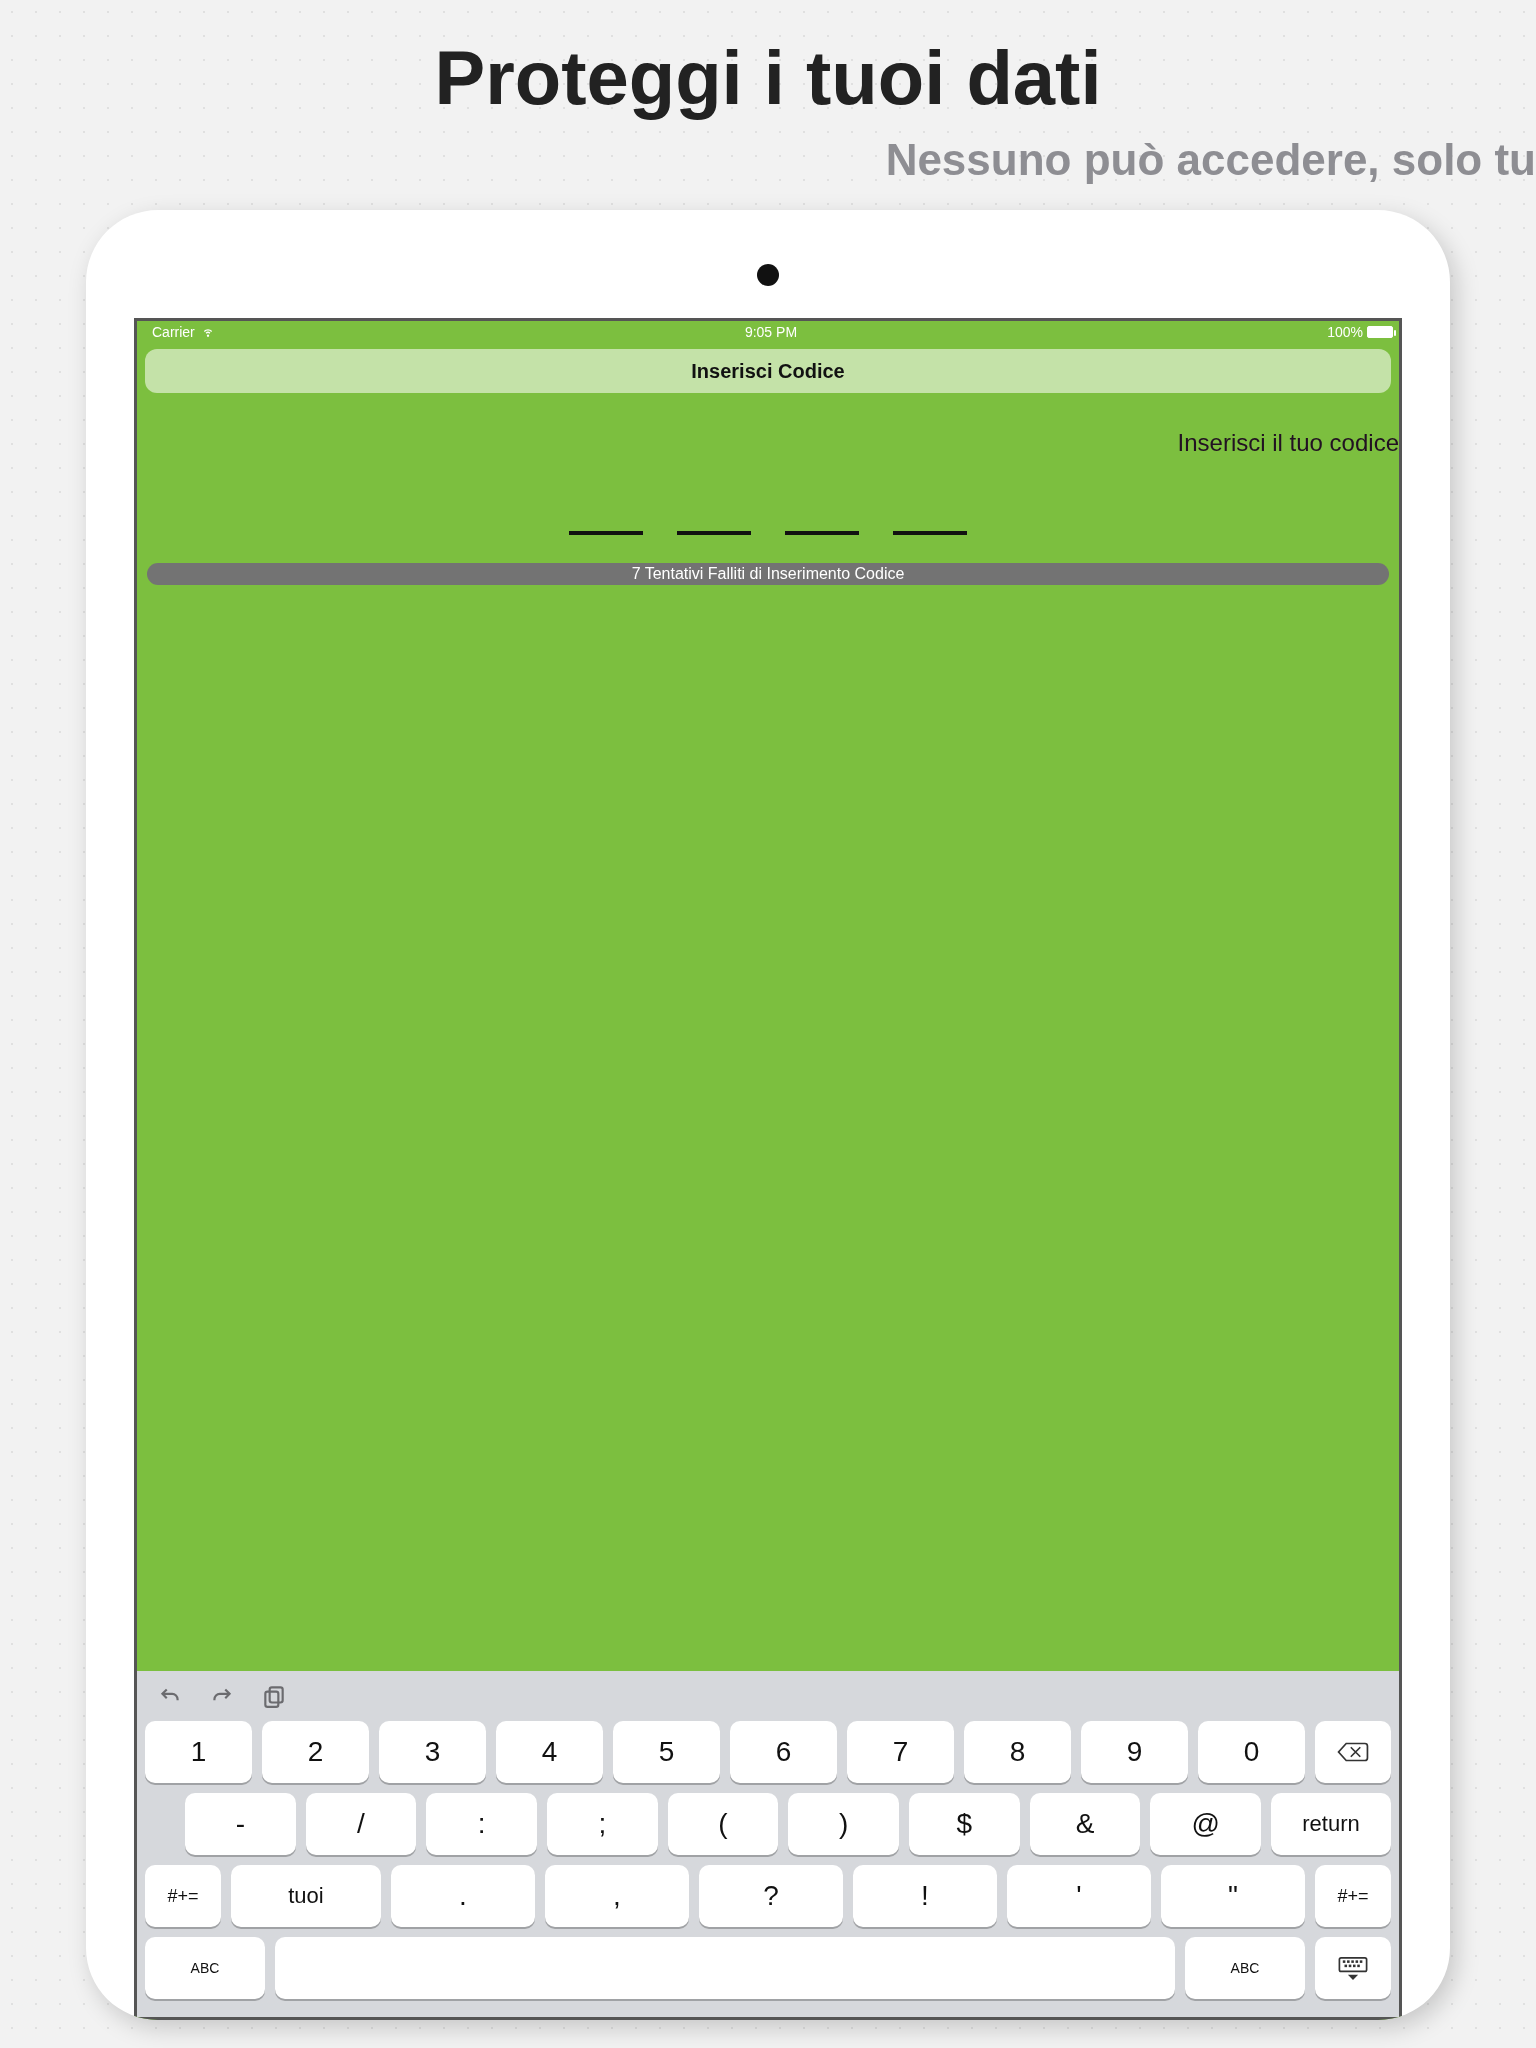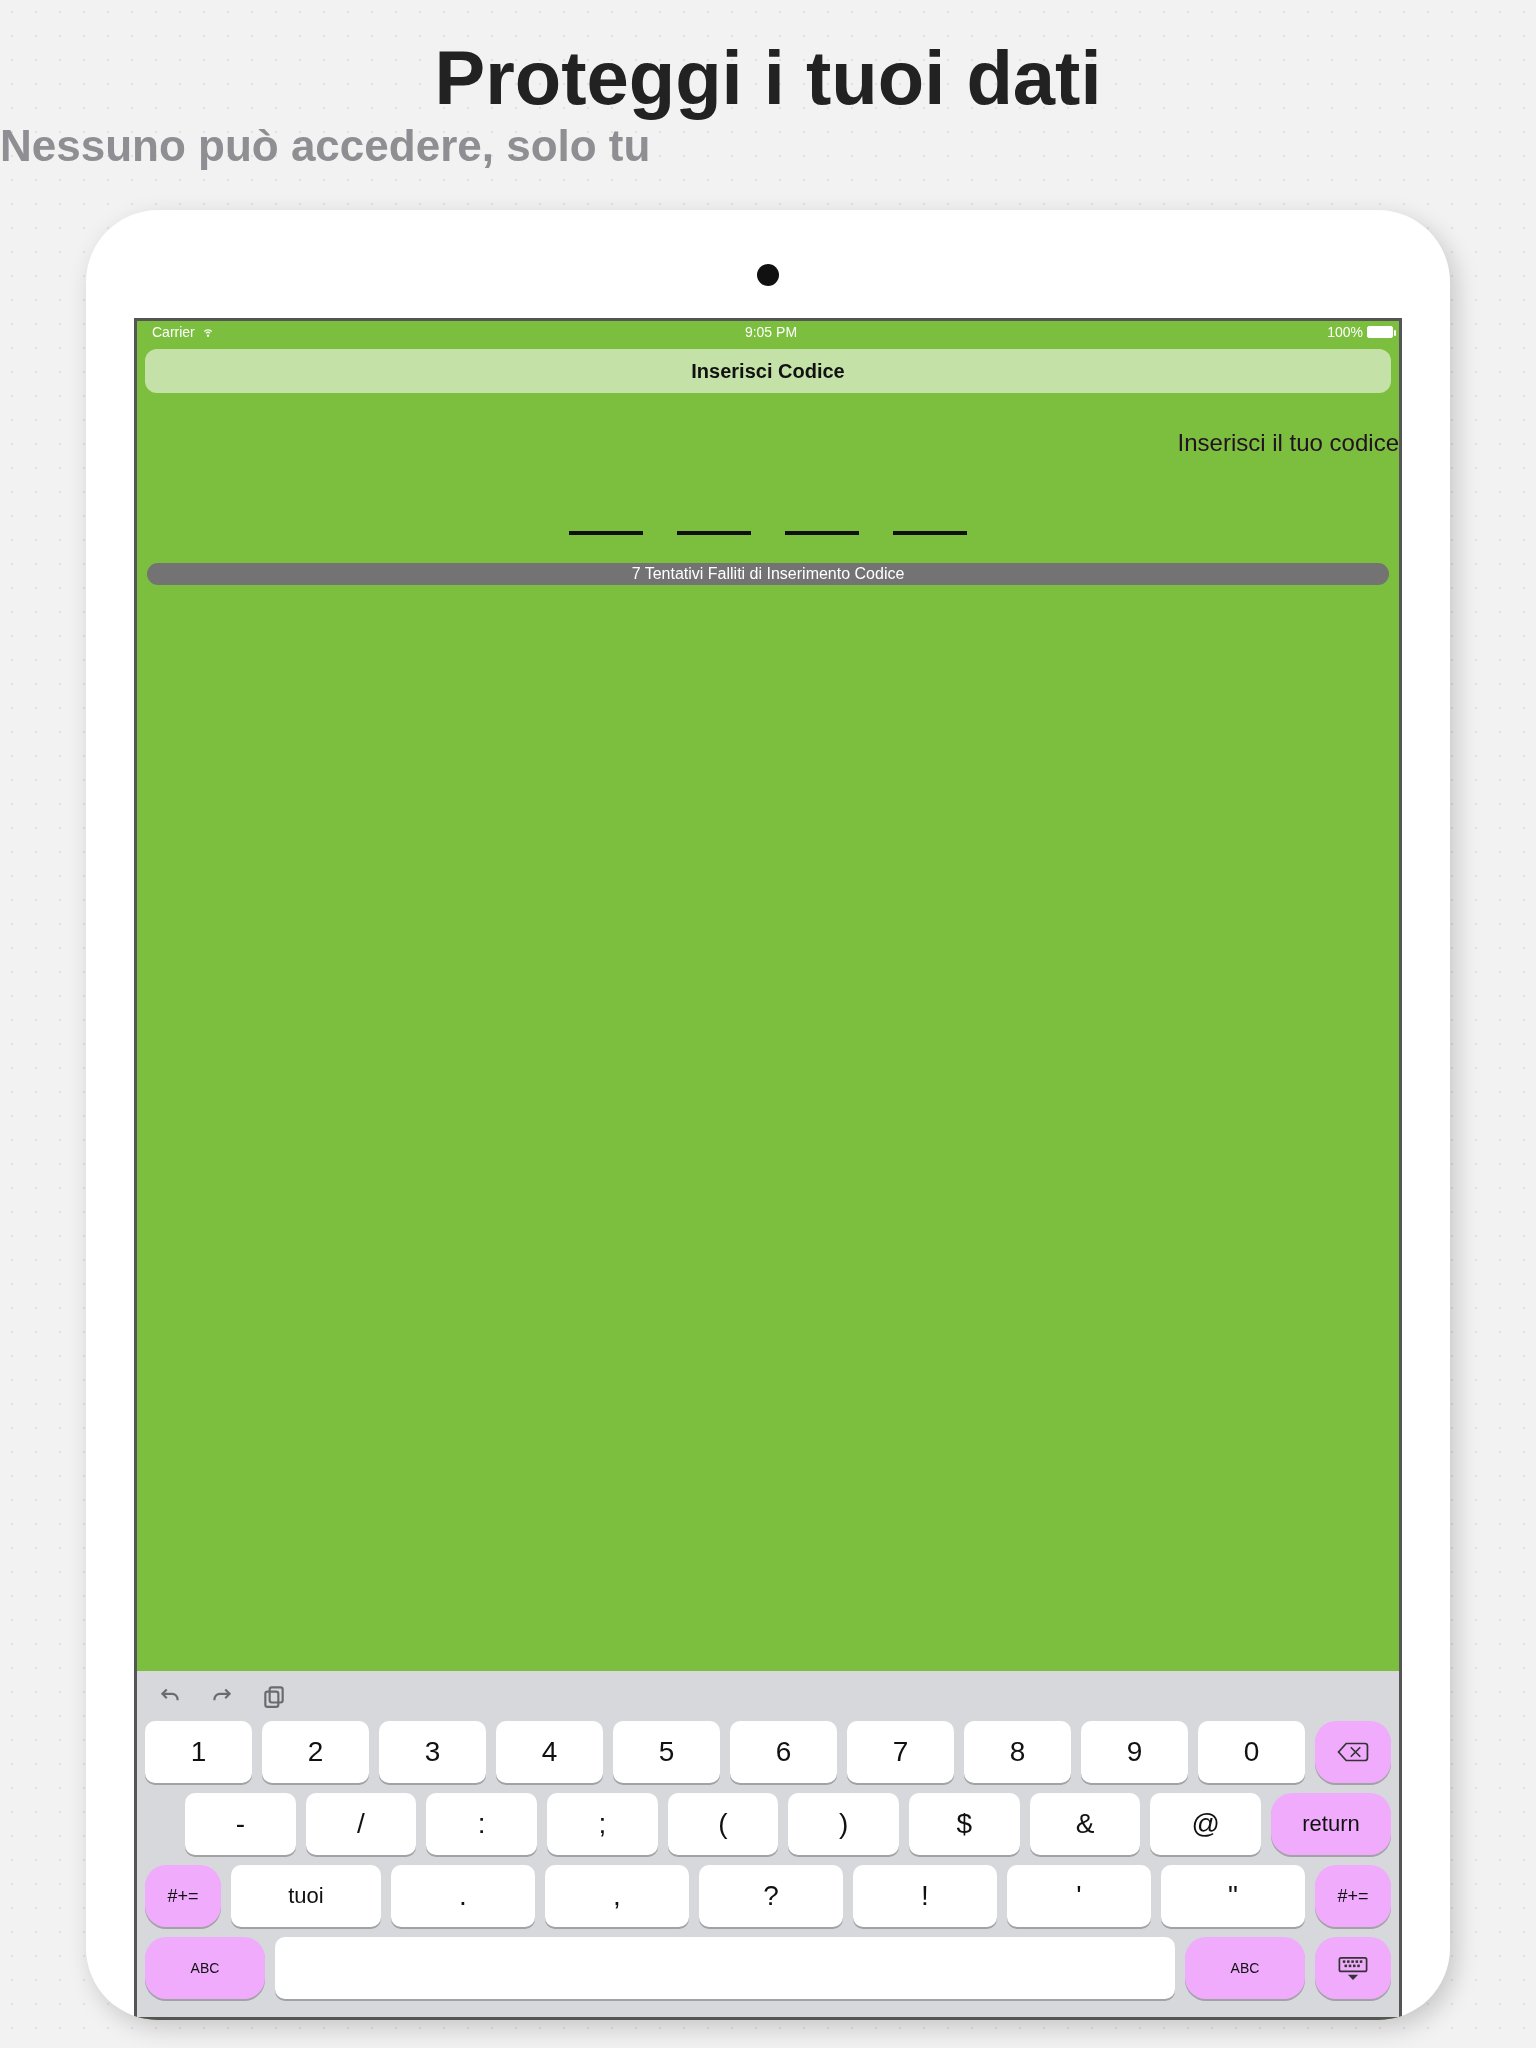--- a/index.html
+++ b/index.html
@@ -14,24 +14,25 @@
     position: relative;
   }
   .headline {
     text-align: center;
     font-size: 76px;
     font-weight: 700;
     color: #222;
     margin-top: 34px;
   }
   .subhead {
-    text-align: left;
+    text-align: right;
     font-size: 44px;
     font-weight: 600;
     color: #8e8e93;
+    margin-top: 14px;
   }
   .device {
     position: absolute;
     left: 86px;
     top: 210px;
     width: 1364px;
     height: 1810px;
     background: #fff;
     border-radius: 72px;
     box-shadow: 6px 8px 24px rgba(0,0,0,0.18);
@@ -164,21 +165,21 @@
   .row2 { padding-left:40px; }
   .row2 .key { flex:1; }
   .row2 .key.return { flex:0 0 120px; font-size:22px; }
   .row3 .key.shift { flex:0 0 76px; font-size:18px; }
   .row3 .key.undo { flex:0 0 150px; font-size:22px; }
   .row3 .key { flex:1; }
   .row4 .key.abc { flex:0 0 120px; font-size:14px; }
   .row4 .key.space { flex:1; }
   .row4 .key.hide { flex:0 0 76px; }
   .bksp svg, .hide svg { width:34px; height:28px; }
-  .key.return, .key.shift, .key.abc, .key.hide, .key.bksp { background:#f0abfc;border-radius:21px; }
+  .key.return, .key.shift, .key.abc, .key.hide, .key.bksp { background:#ffffff; }
 </style>
 </head>
 <body>
 
 <div class="headline">Proteggi i tuoi dati</div>
 <div class="subhead">Nessuno può accedere, solo tu</div>
 
 <div class="device">
   <div class="camera"></div>
 

